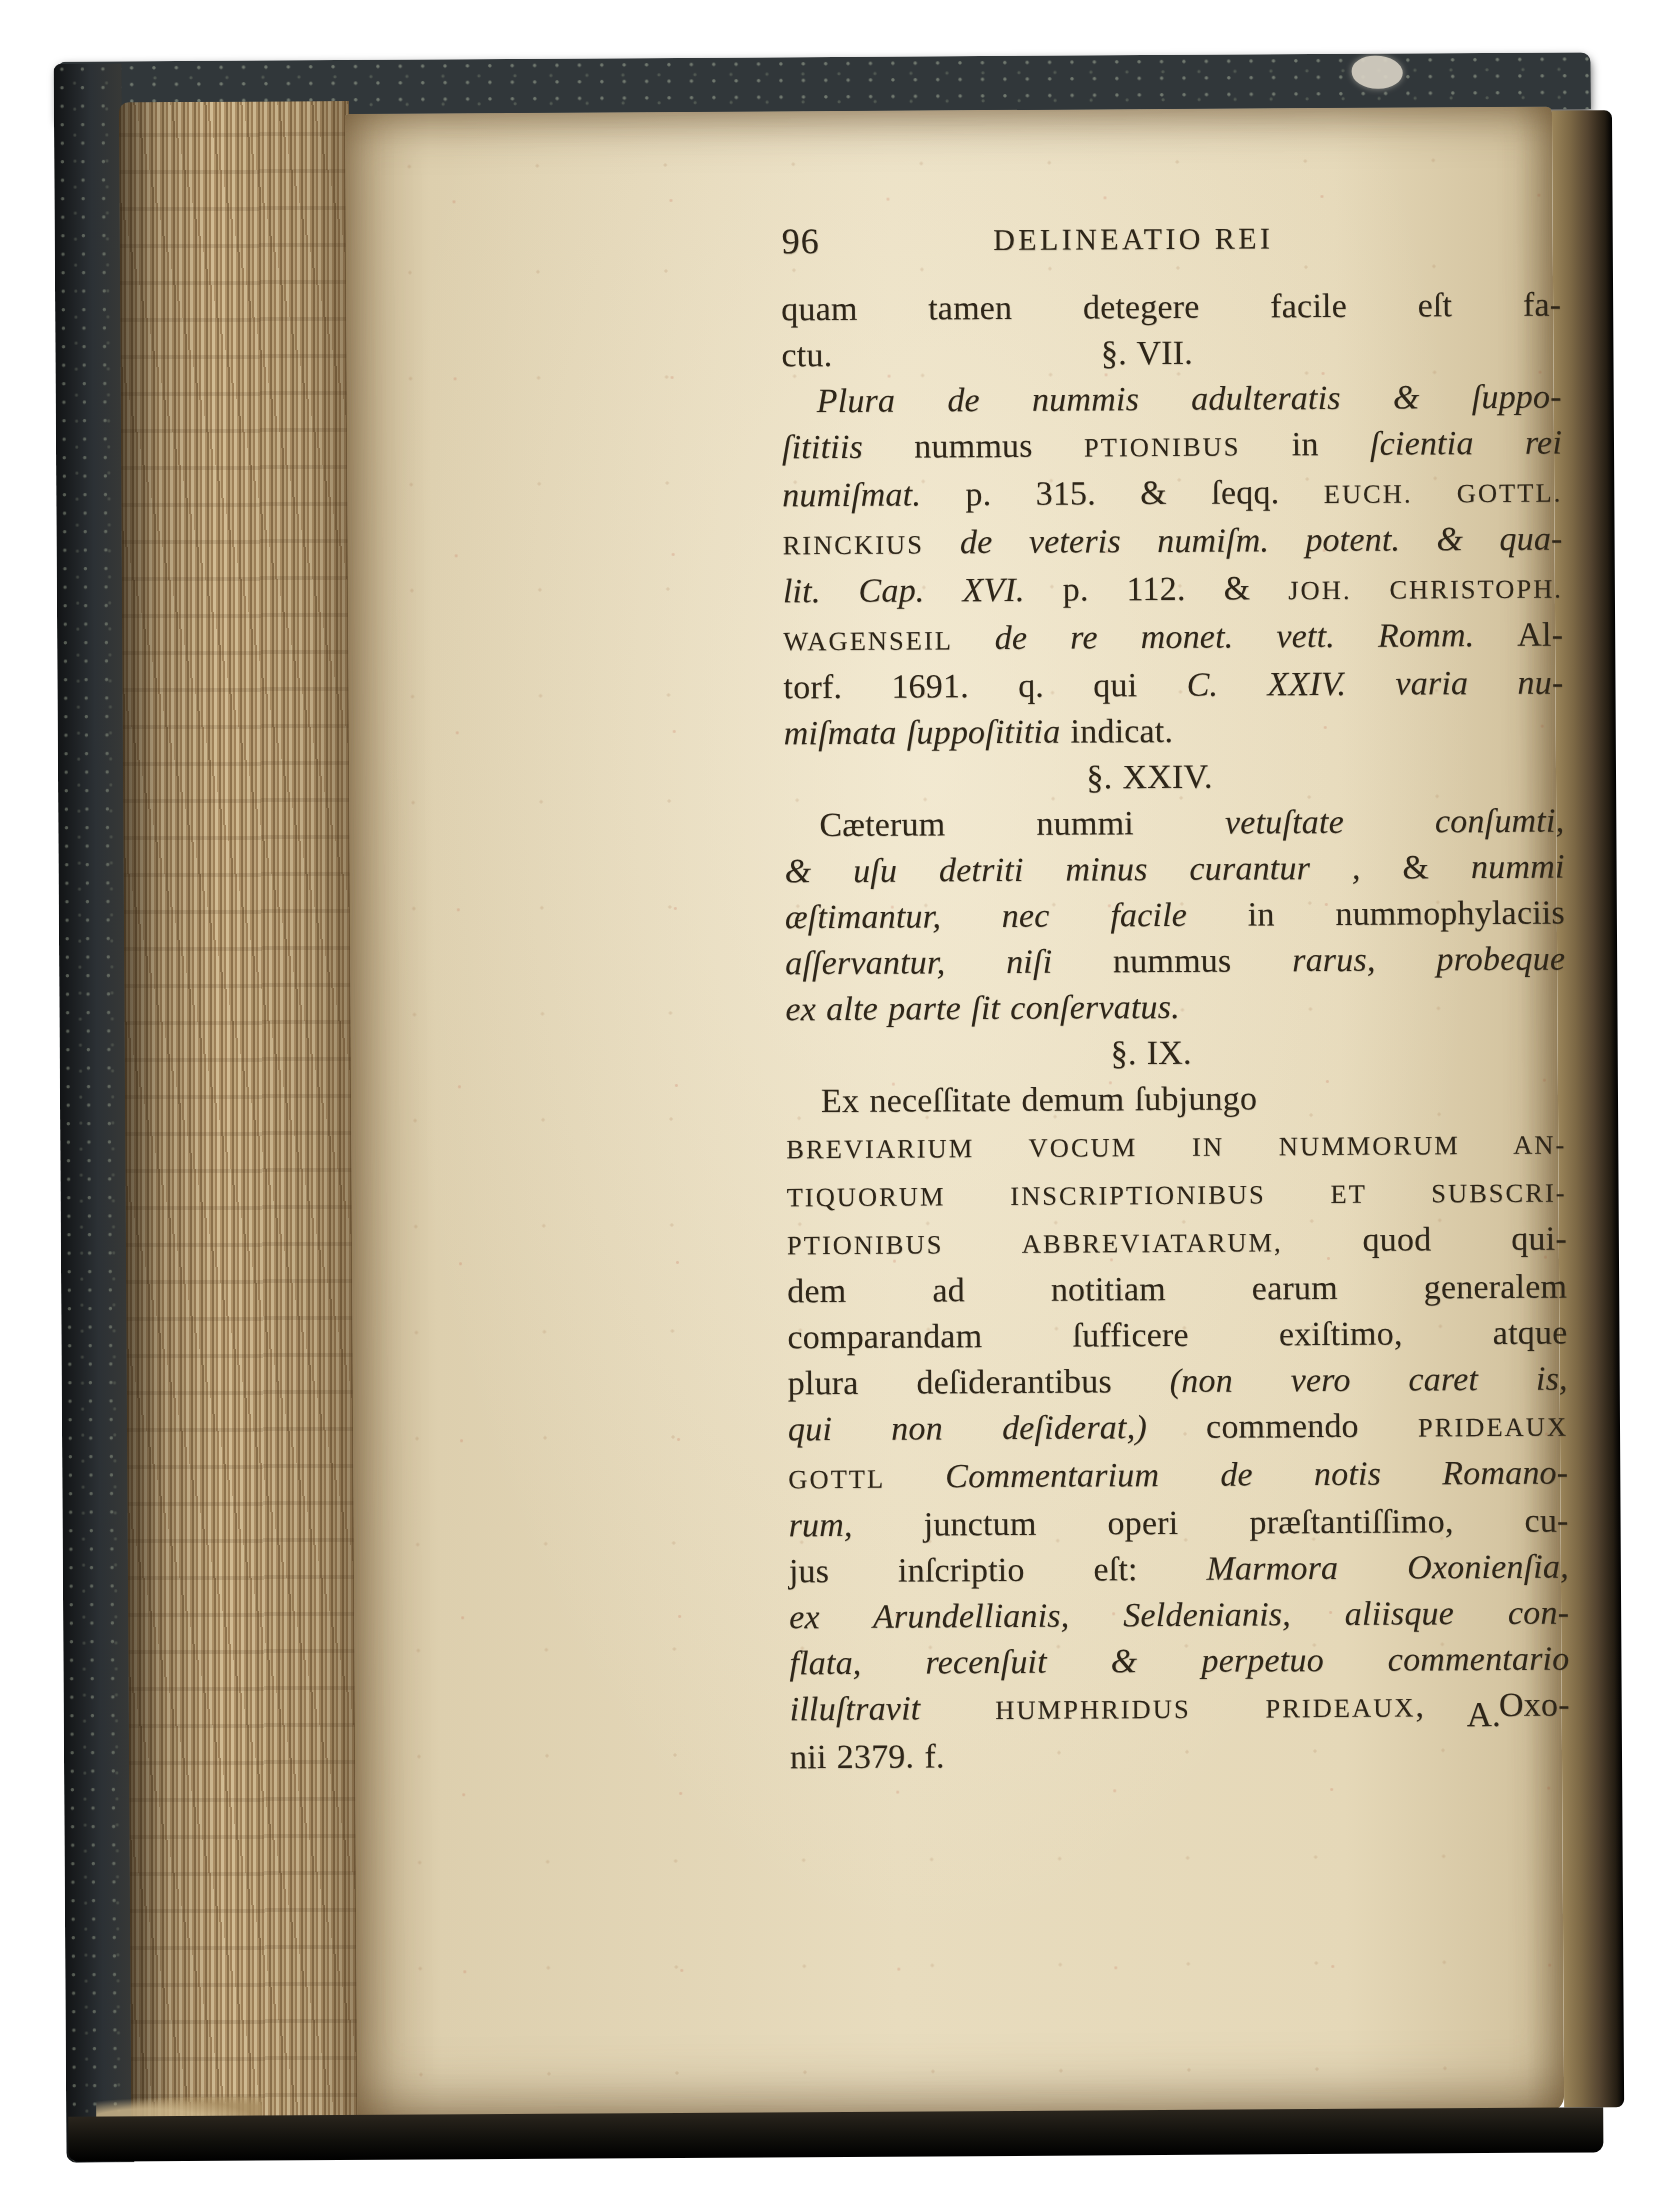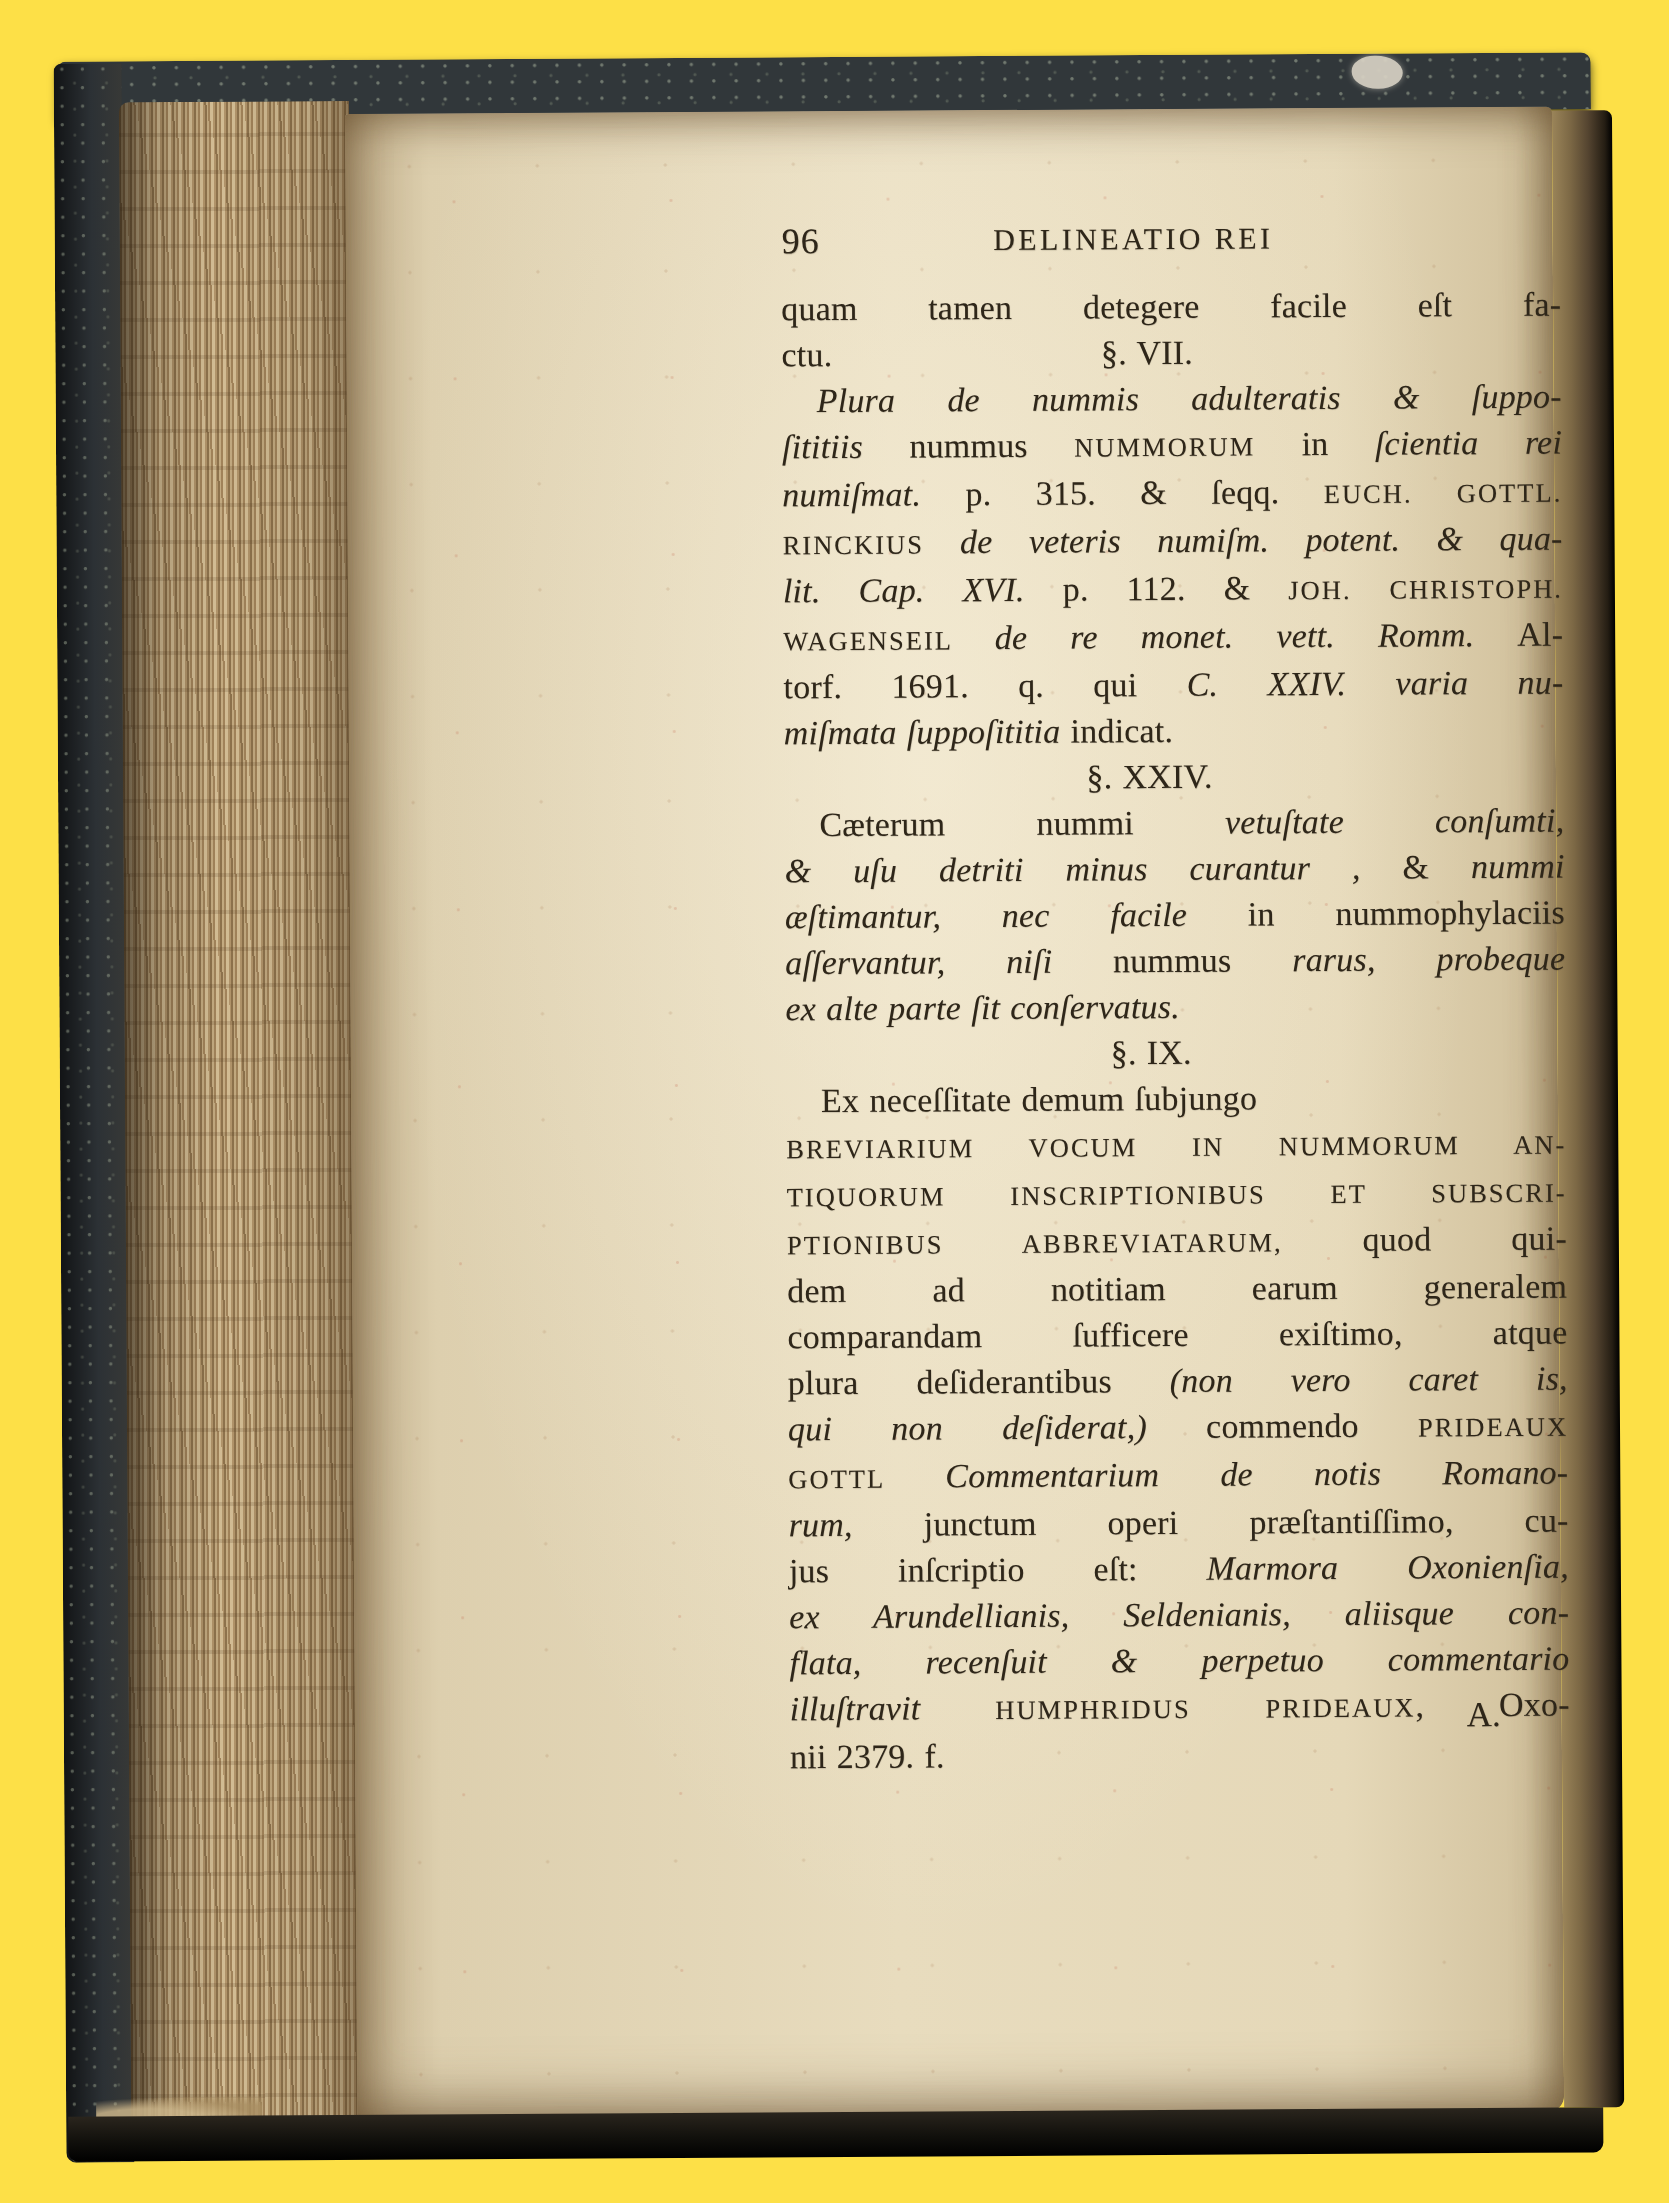--- a/index.html
+++ b/index.html
@@ -1,19 +1,19 @@
 <!DOCTYPE html>
 <html style="--paper: #e4d7b8; --ink: #2e2619; --cover: #31373a; --page_edge: #c3aa80;"><head>
 <meta charset="utf-8">
 <title>Book page scan</title>
 <style>
   html,body { margin:0; padding:0; background:#000; }
   .stage {
     position:relative; width:1670px; height:2203px; overflow:hidden;
-    background:#fde047;
+    background:#ffffff;
     font-family:"Liberation Serif","DejaVu Serif",serif;
   }
   .book { position:absolute; inset:0; transform:rotate(-0.35deg); transform-origin:50% 50%; }
 
   
   .cover-top {
     position:absolute; left:64px; top:57px; width:1533px; height:57px;
     background-color:var(--cover,#31373a);
     background-image:
       radial-gradient(circle at 30% 40%, rgba(165,175,155,.55) 0 1.2px, transparent 2.1px),
@@ -137,21 +137,21 @@
 
     <div class="header-row">
       <span class="page-number">96</span>
       <span class="running-header">DELINEATIO REI</span>
     </div>
 
     <div class="text-lines">
         <div class="line"><span class="run-r">quam tamen detegere facile eſt fa-</span></div>
         <div class="line split nojust"><span class="run-r">ctu.</span><span class="run-r split-center">§. VII.</span></div>
         <div class="line indent"><span class="run-i">Plura de nummis adulteratis &amp; ſuppo-</span></div>
-        <div class="line"><span class="run-i">ſititiis </span><span class="run-r">nummus </span><span class="run-c">NUMMORUM</span><span class="run-r"> in </span><span class="run-i">ſcientia rei</span></div>
+        <div class="line"><span class="run-i">ſititiis </span><span class="run-r">nummus </span><span class="run-c">PTIONIBUS</span><span class="run-r"> in </span><span class="run-i">ſcientia rei</span></div>
         <div class="line"><span class="run-i">numiſmat. </span><span class="run-r">p. 315. &amp; ſeqq. </span><span class="run-c">EUCH. GOTTL.</span></div>
         <div class="line"><span class="run-c">RINCKIUS </span><span class="run-i">de veteris numiſm. potent. &amp; qua-</span></div>
         <div class="line"><span class="run-i">lit. Cap. XVI. </span><span class="run-r">p. 112. &amp; </span><span class="run-c">JOH. CHRISTOPH.</span></div>
         <div class="line"><span class="run-c">WAGENSEIL </span><span class="run-i">de re monet. vett. Romm. </span><span class="run-r">Al-</span></div>
         <div class="line"><span class="run-r">torf. 1691. q. qui </span><span class="run-i">C. XXIV. varia nu-</span></div>
         <div class="line nojust"><span class="run-i">miſmata ſuppoſititia </span><span class="run-r">indicat.</span></div>
         <div class="line center"><span class="run-r">§. XXIV.</span></div>
         <div class="line indent"><span class="run-r">Cæterum nummi </span><span class="run-i">vetuſtate conſumti,</span></div>
         <div class="line"><span class="run-i">&amp; uſu detriti minus curantur , </span><span class="run-r">&amp; </span><span class="run-i">nummi</span></div>
         <div class="line"><span class="run-i">æſtimantur, nec facile </span><span class="run-r">in nummophylaciis</span></div>

